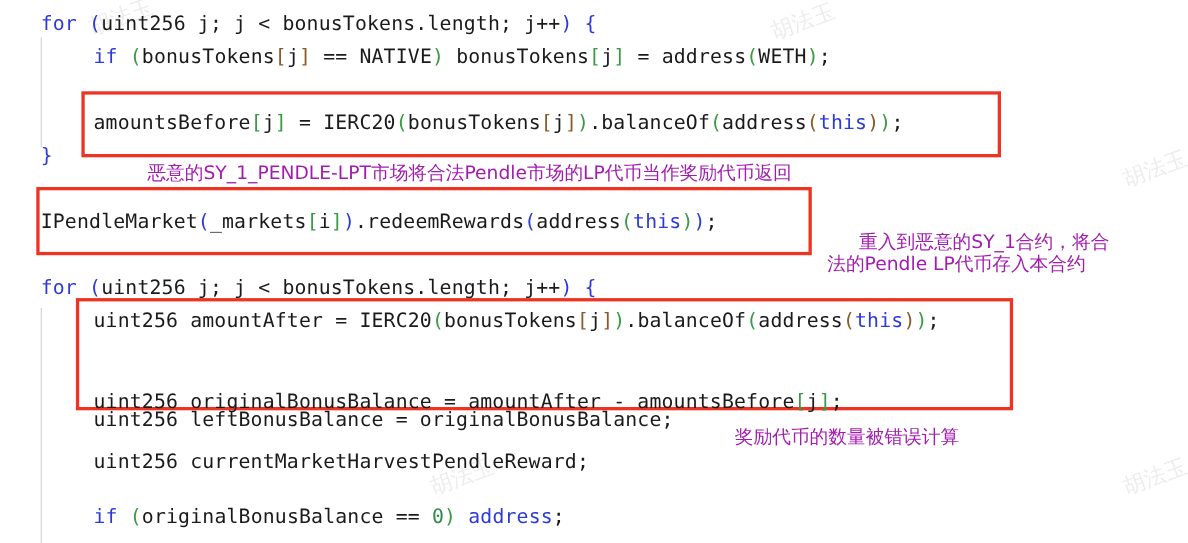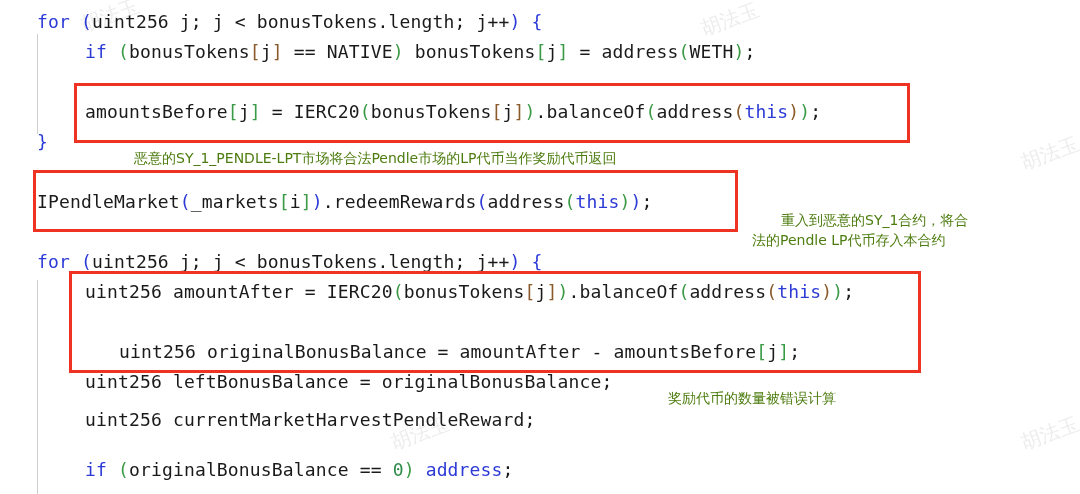--- a/index.html
+++ b/index.html
@@ -32,23 +32,23 @@
       width: 1px;
       background: #cfcfcf;
     }
     .hl-box {
       position: absolute;
       border: 3px solid #ee3322;
       box-sizing: border-box;
     }
     .annot {
       position: absolute;
-      color: #4d7c0f;
+      color: #a21caf;
       font-family: "DejaVu Sans", "Liberation Sans", sans-serif;
-      font-size: 14px;
+      font-size: 17px;
       line-height: 24px;
       white-space: pre;
     }
     .wm {
       position: absolute;
       color: rgba(200,200,200,0.35);
       font-family: "DejaVu Sans", sans-serif;
       font-size: 20px;
       transform: rotate(-20deg);
       white-space: nowrap;
@@ -85,21 +85,21 @@
 
 <div class="annot" style="left:752px;top:208px;margin-left:29px;">重入到恶意的SY_1合约，将合</div>
 <div class="annot" style="left:752px;top:228px;">法的Pendle LP代币存入本合约</div>
 
 <div class="code-line" style="left:37px;top:250px;"><span class="kw">for</span><span class="kw"> (</span><span>uint256 j; j &lt; bonusTokens.length; j++</span><span class="kw">)</span><span class="brace"> {</span></div>
 
 <div class="hl-box" style="left:69px;top:271px;width:852px;height:102px;"></div>
 
 <div class="code-line" style="left:85px;top:280px;"><span>uint256 amountAfter = IERC20</span><span class="paren-g">(</span><span>bonusTokens</span><span class="paren-b">[</span><span>j</span><span class="paren-b">]</span><span class="paren-g">)</span><span>.balanceOf</span><span class="paren-g">(</span><span>address</span><span class="paren-b">(</span><span class="kw">this</span><span class="paren-b">)</span><span class="paren-g">)</span><span>;</span></div>
 
-<div class="code-line" style="left:85px;top:340px;margin-left:34px;"><span>uint256 originalBonusBalance = amountAfter - amountsBefore</span><span class="paren-g">[</span><span>j</span><span class="paren-g">]</span><span>;</span></div>
+<div class="code-line" style="left:85px;top:354px;"><span>uint256 originalBonusBalance = amountAfter - amountsBefore</span><span class="paren-g">[</span><span>j</span><span class="paren-g">]</span><span>;</span></div>
 
 <div class="code-line" style="left:85px;top:370px;"><span>uint256 leftBonusBalance = originalBonusBalance;</span></div>
 
 <div class="code-line" style="left:85px;top:398px;margin-top:10px;"><span>uint256 currentMarketHarvestPendleReward;</span></div>
 
 <div class="annot" style="left:668px;top:386px;">奖励代币的数量被错误计算</div>
 
 <div class="code-line" style="left:85px;top:458px;"><span class="kw">if</span><span class="paren-g"> (</span><span>originalBonusBalance == </span><span class="num">0</span><span class="paren-g">)</span><span class="kw"> address</span><span>;</span></div>
 
 </body></html>

